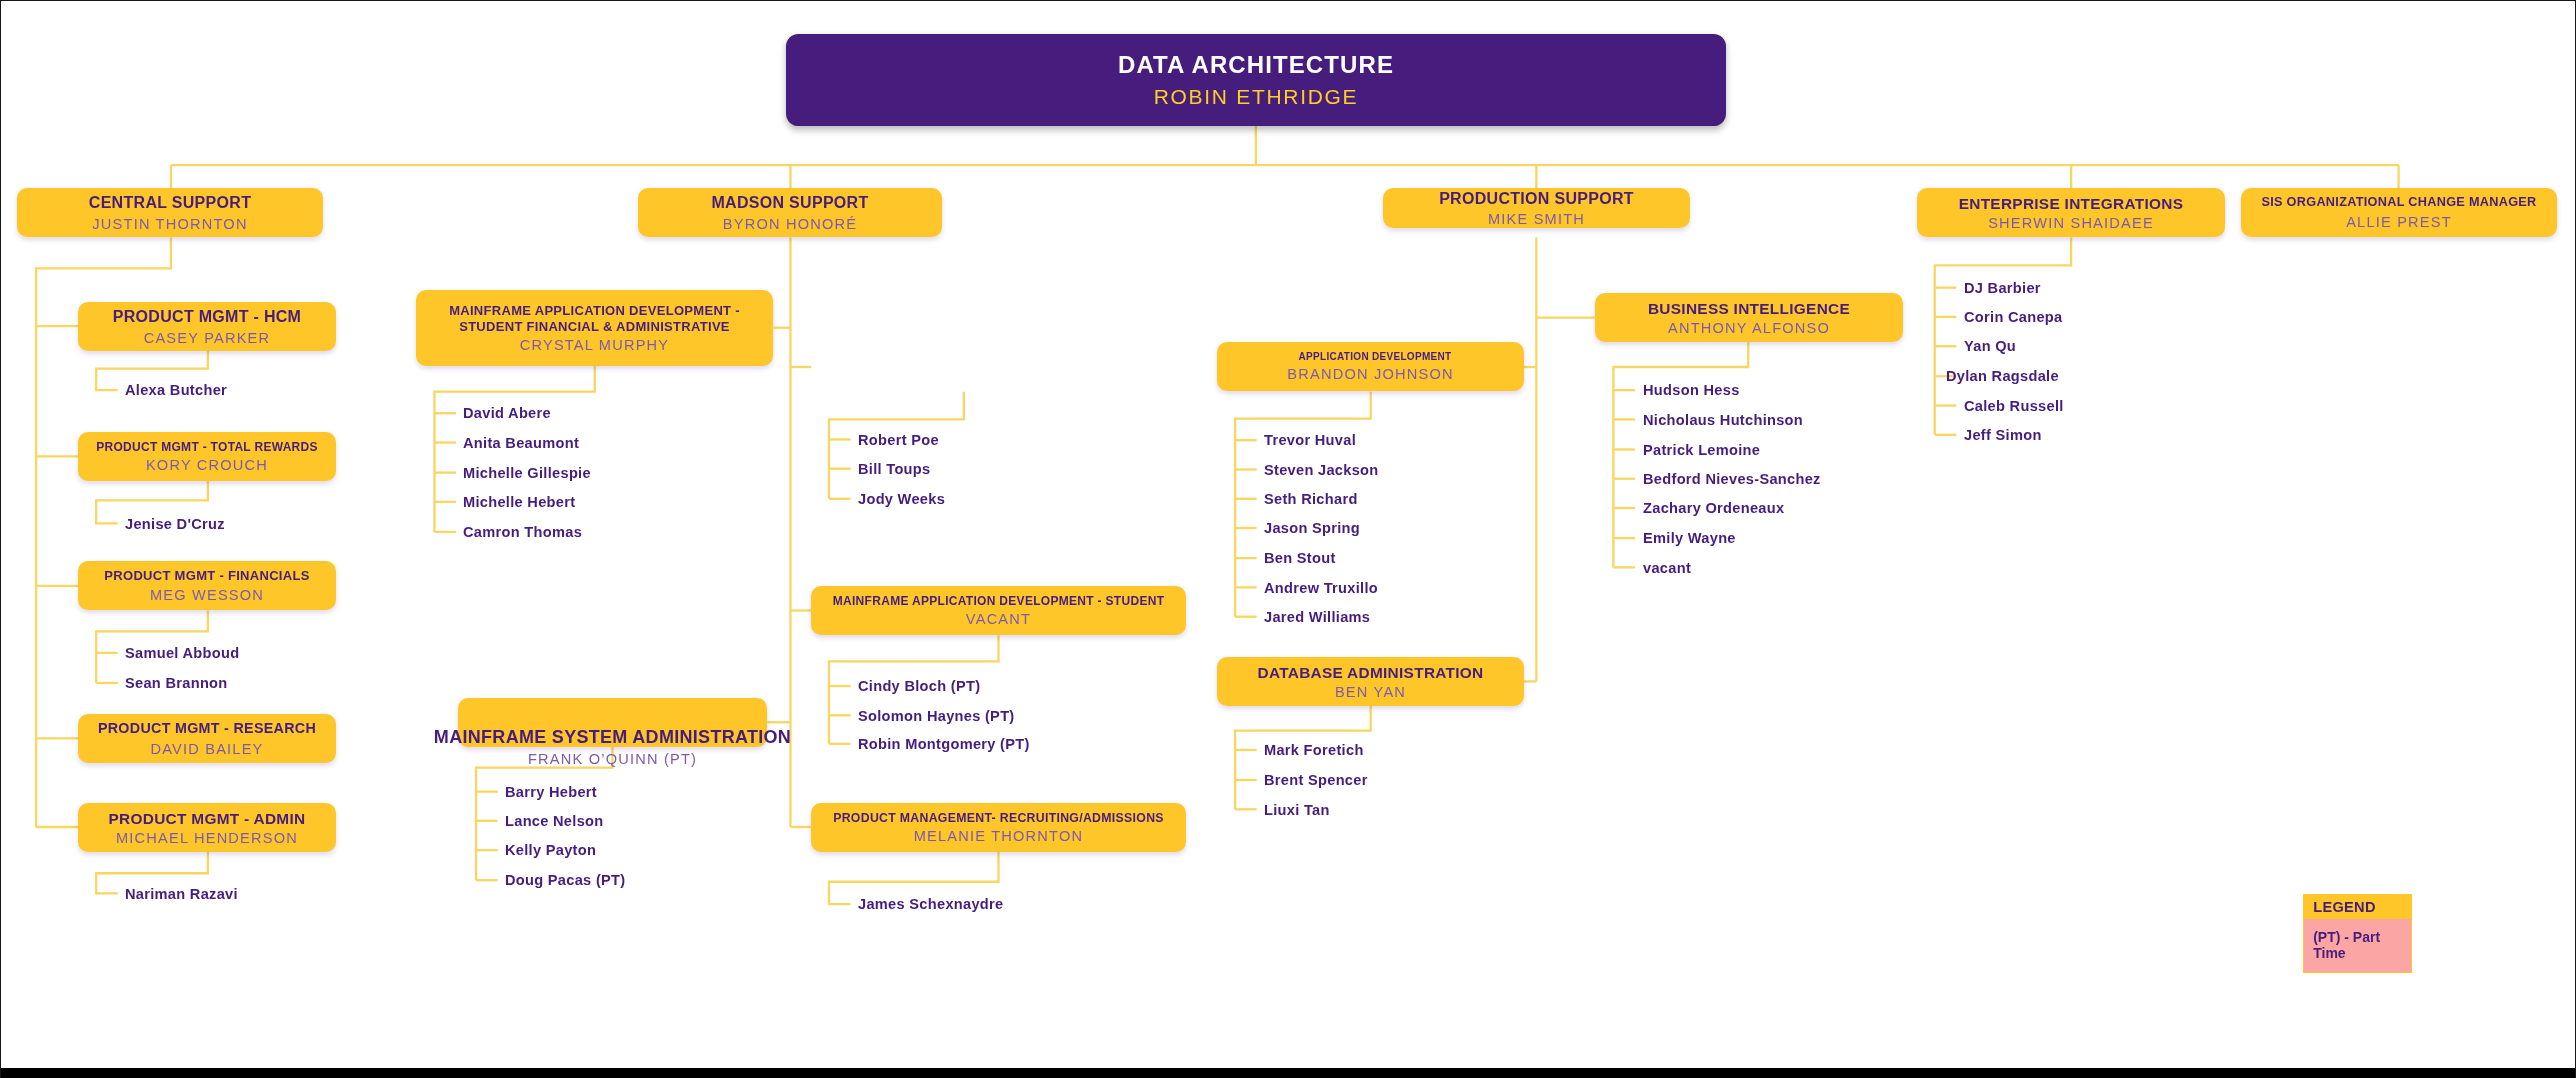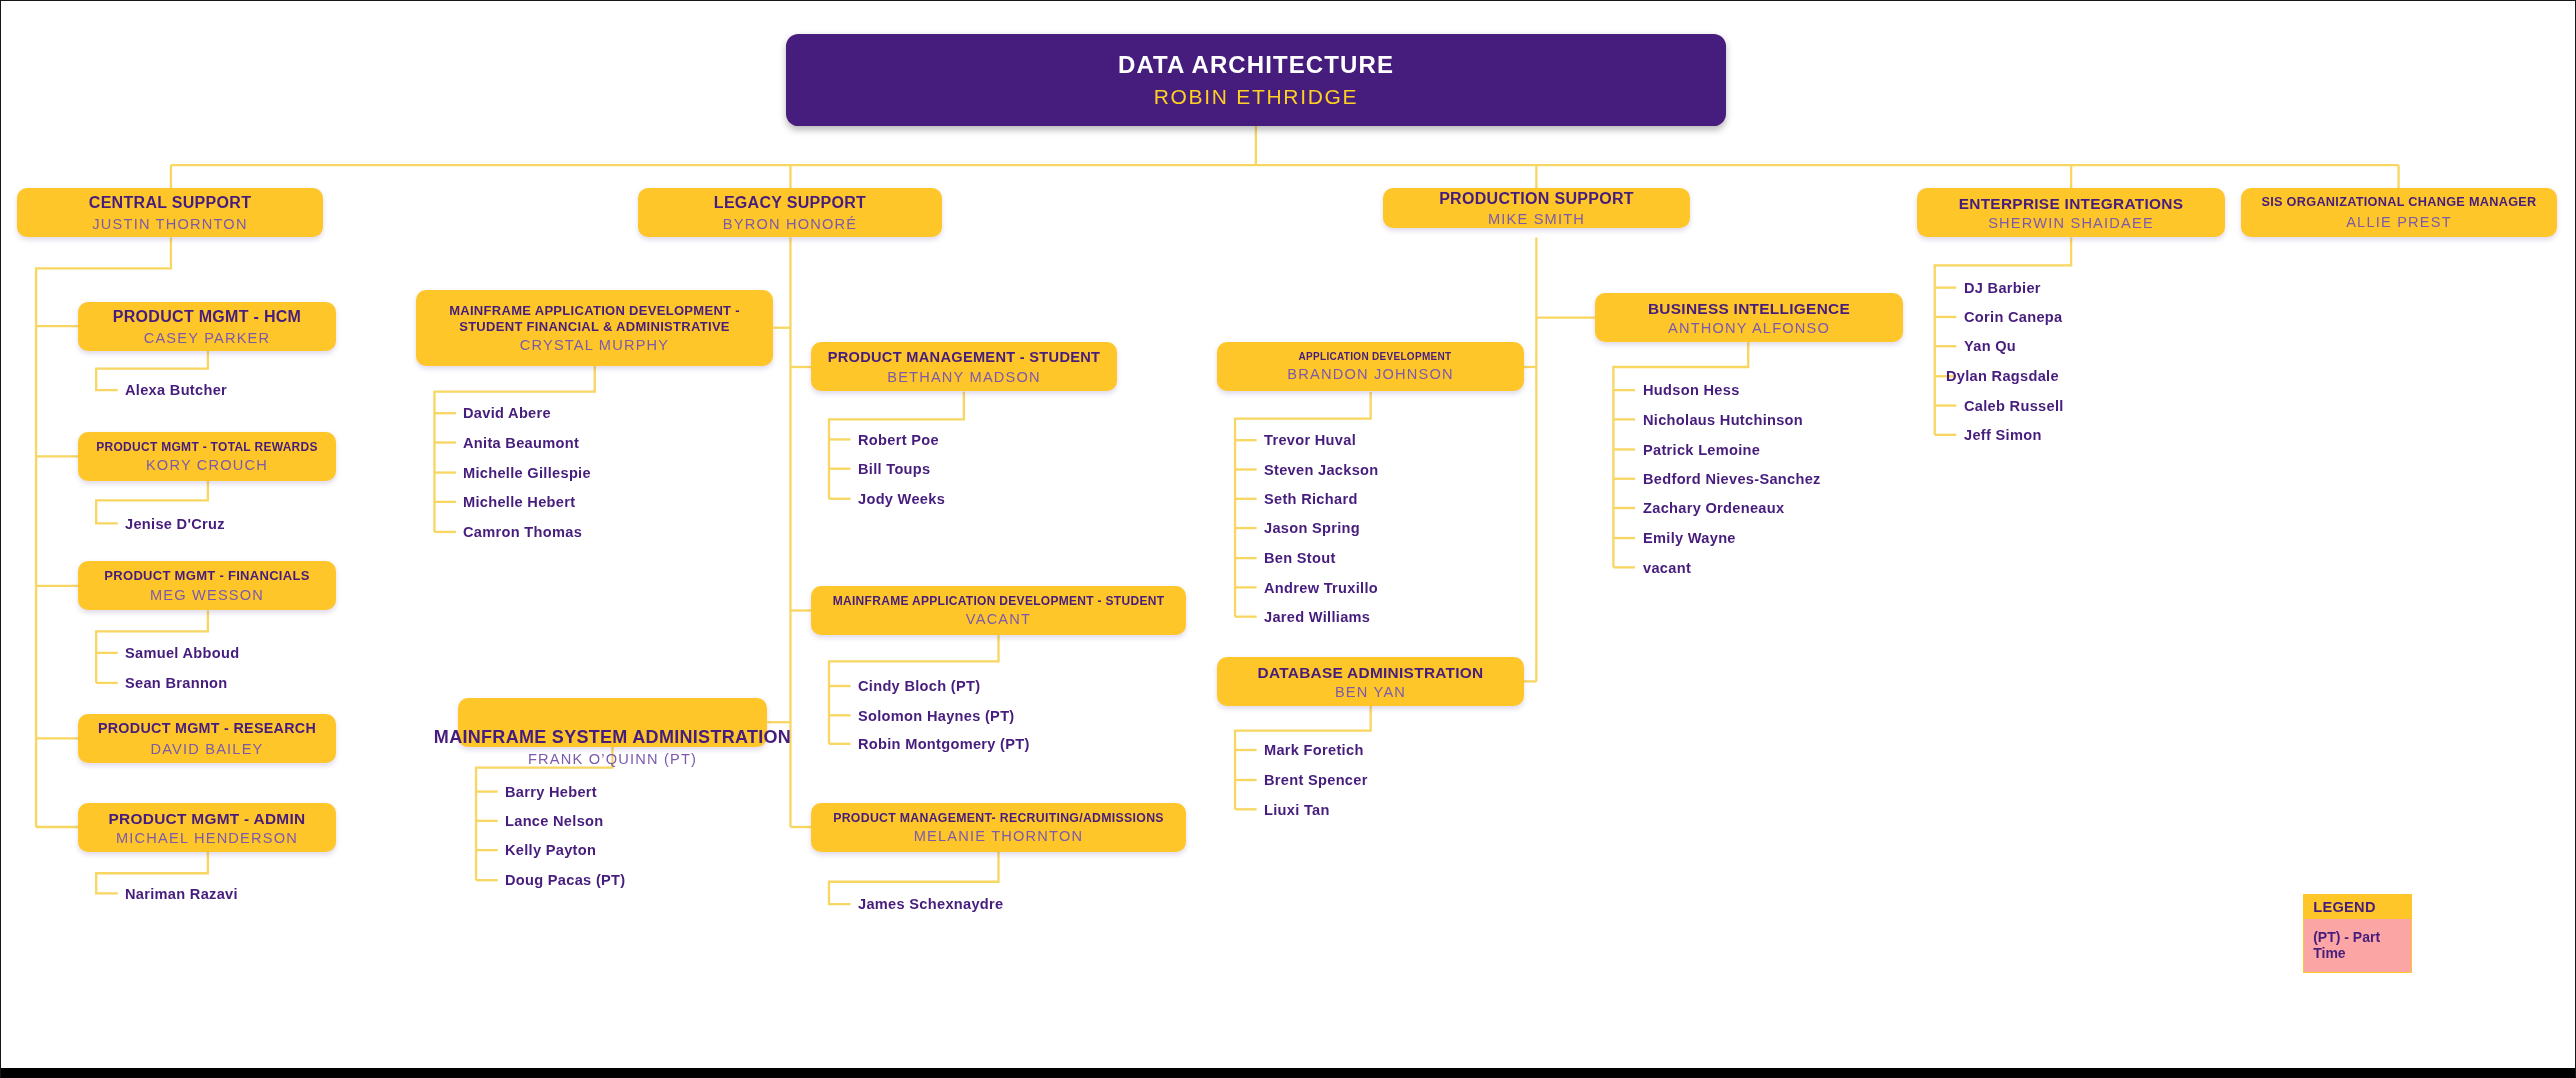--- a/index.html
+++ b/index.html
@@ -117,21 +117,21 @@
     <div class="legend-h">LEGEND</div>
     <div class="legend-b">(PT) - Part Time</div>
   </div>
 
   <div class="bottom-strip"></div>
 <div class="obox" style="left: 16px; top: 187px; width: 306px; height: 49px;">
       <div class="obox-title" style="font-size: 16px;">CENTRAL SUPPORT</div>
       <div class="obox-person">JUSTIN THORNTON</div>
     </div>
     <div class="obox" style="left: 637px; top: 187px; width: 304px; height: 49px;">
-      <div class="obox-title" style="font-size: 16px;">LEGACY SUPPORT</div>
+      <div class="obox-title" style="font-size: 16px;">MADSON SUPPORT</div>
       <div class="obox-person">BYRON HONORÉ</div>
     </div>
     <div class="obox" style="left: 1382px; top: 187px; width: 307px; height: 40px;">
       <div class="obox-title" style="font-size: 16px;">PRODUCTION SUPPORT</div>
       <div class="obox-person">MIKE SMITH</div>
     </div>
     <div class="obox" style="left: 1916px; top: 187px; width: 308px; height: 49px;">
       <div class="obox-title" style="font-size: 15.4px;">ENTERPRISE INTEGRATIONS</div>
       <div class="obox-person">SHERWIN SHAIDAEE</div>
     </div>
@@ -155,24 +155,20 @@
       <div class="obox-title" style="font-size: 14.3px;">PRODUCT MGMT - RESEARCH</div>
       <div class="obox-person">DAVID BAILEY</div>
     </div>
     <div class="obox" style="left: 77px; top: 802px; width: 258px; height: 49px;">
       <div class="obox-title" style="font-size: 15.4px;">PRODUCT MGMT - ADMIN</div>
       <div class="obox-person">MICHAEL HENDERSON</div>
     </div>
     <div class="obox tall" style="left: 415px; top: 289px; width: 357px; height: 76px;">
       <div class="obox-title" style="font-size: 13px;">MAINFRAME APPLICATION  DEVELOPMENT - STUDENT FINANCIAL &amp; ADMINISTRATIVE</div>
       <div class="obox-person">CRYSTAL MURPHY</div>
-    </div>
-    <div class="obox" style="left: 810px; top: 341px; width: 306px; height: 49px;">
-      <div class="obox-title" style="font-size: 14.6px;">PRODUCT MANAGEMENT - STUDENT</div>
-      <div class="obox-person">BETHANY MADSON</div>
     </div>
     <div class="obox" style="left: 810px; top: 585px; width: 375px; height: 49px;">
       <div class="obox-title" style="font-size: 12px;">MAINFRAME APPLICATION DEVELOPMENT - STUDENT</div>
       <div class="obox-person">VACANT</div>
     </div>
     <div class="obox" style="left: 457px; top: 697px; width: 309px; height: 49px;">
       <div class="obox-title" style="font-size: 18px; margin-top: 48px;">MAINFRAME SYSTEM ADMINISTRATION</div>
       <div class="obox-person">FRANK O’QUINN (PT)</div>
     </div>
     <div class="obox" style="left: 810px; top: 802px; width: 375px; height: 49px;">

